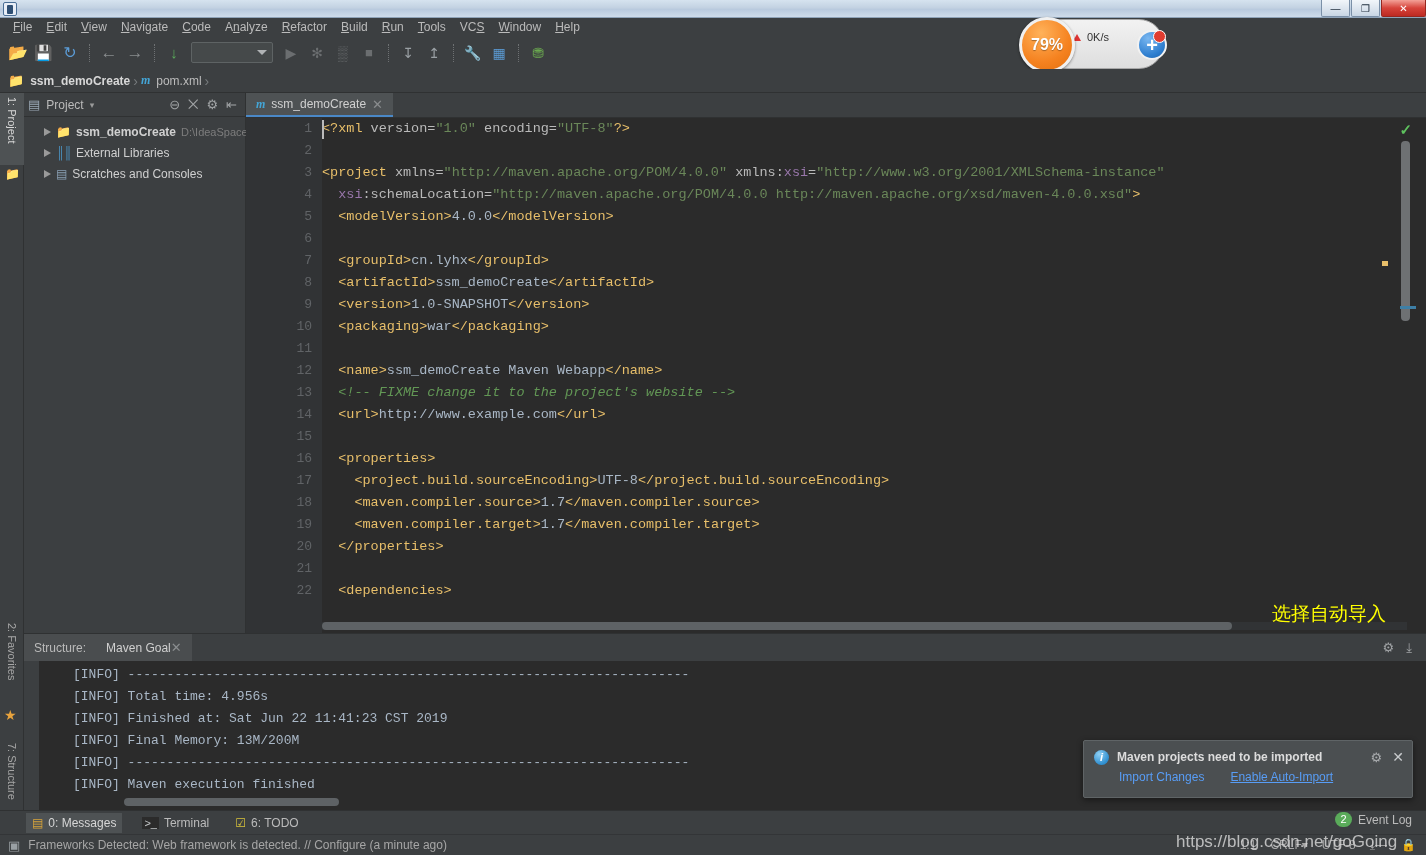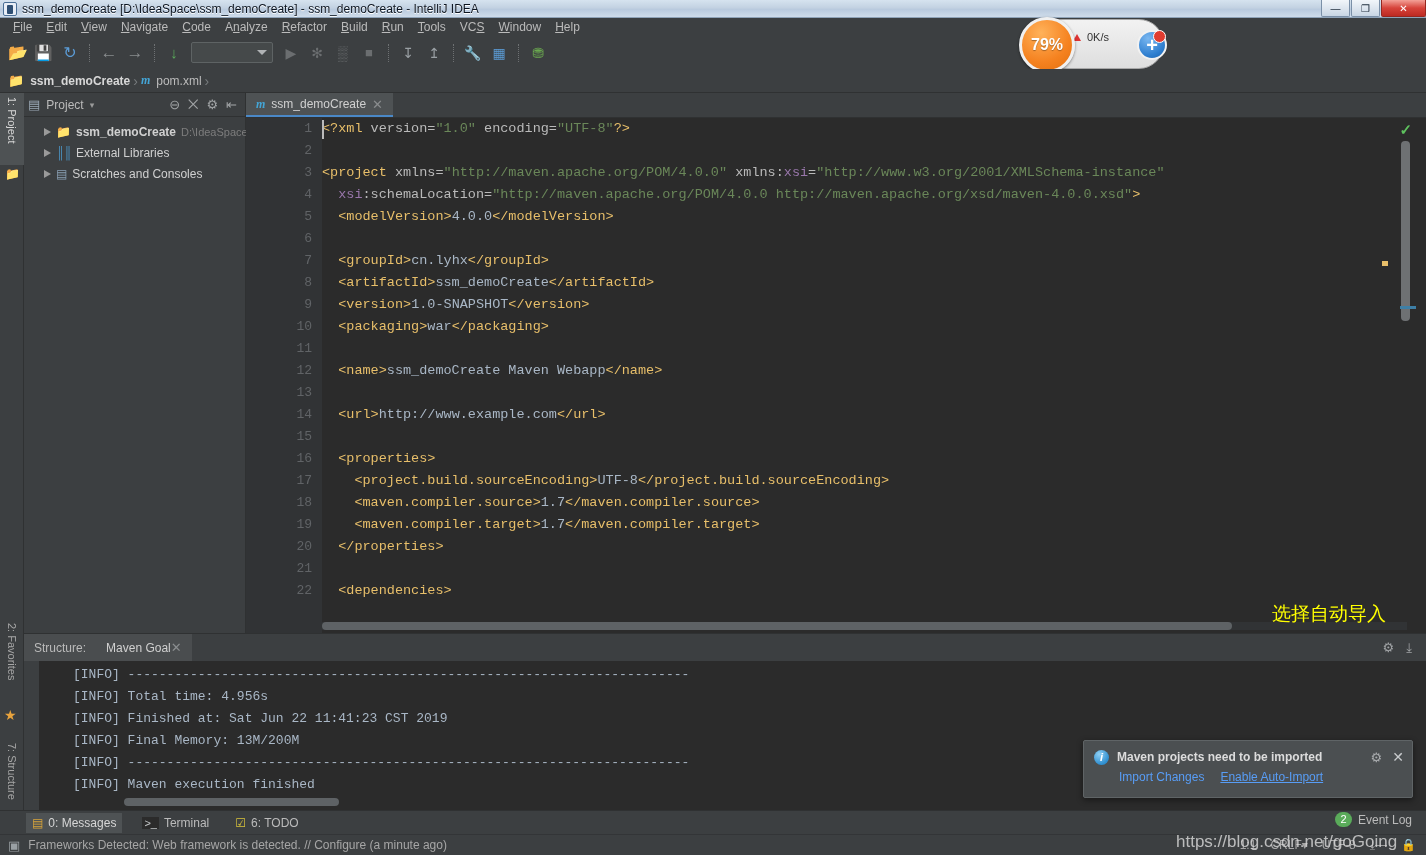--- a/index.html
+++ b/index.html
@@ -249,21 +249,21 @@
   }
   .balloon-row1 { display: flex; align-items: center; gap: 8px; padding: 8px 8px 0 10px; }
   .infoicon {
     width: 15px; height: 15px; border-radius: 50%;
     background: radial-gradient(circle at 35% 28%, #8fd0f5, #2f8fd0 70%);
     color: #fff; font-size: 11px; font-weight: bold; font-style: italic;
     text-align: center; line-height: 15px; flex: none;
   }
   .balloon-title { font-size: 12px; font-weight: bold; color: #dcdcdc; }
   .balloon-actions { margin-left: auto; display: flex; align-items: center; gap: 10px; }
-  .balloon-row2 { display: flex; gap: 16px; padding: 5px 0 0 35px; }
+  .balloon-row2 { display: flex; gap: 26px; padding: 5px 0 0 35px; }
   .blink { font-size: 12px; color: #589df6; }
   .blink.u { text-decoration: underline; }
 
   
   .bottomtabs {
     position: absolute; left: 0; top: 810px; width: 1426px; height: 24px;
     background: #3c3f41; display: flex; align-items: center; padding-left: 26px; gap: 14px;
     border-top: 1px solid #2f3132;
   }
   .btab { display: flex; align-items: center; gap: 5px; font-size: 12px; color: #bbbbbb; padding: 3px 6px; }
@@ -286,21 +286,20 @@
     opacity: .82; white-space: nowrap; font-family: "Liberation Sans", sans-serif;
   }
 </style>
 </head>
 <body>
 
 <div id="app">
 
   <div class="titlebar">
     <div class="tb-icon"></div>
-    <span class="tb-title">ssm_demoCreate [D:\IdeaSpace\ssm_demoCreate] - ssm_demoCreate - IntelliJ IDEA</span>
     <div class="wincontrols">
       <div class="wbtn">—</div>
       <div class="wbtn">❐</div>
       <div class="wbtn close">✕</div>
     </div>
   </div>
 
   <div class="menubar">
     <div class="menu-item"><u>F</u><span>ile</span></div>
     <div class="menu-item"><u>E</u>dit</div>
@@ -460,21 +459,21 @@
         <div class="cline"><span class="tag">&lt;project </span><span class="attr">xmlns=</span><span class="str">"http://maven.apache.org/POM/4.0.0"</span><span class="attr"> xmlns:</span><span class="ns">xsi</span><span class="attr">=</span><span class="str">"http://www.w3.org/2001/XMLSchema-instance"</span></div>
         <div class="cline"><span class="txt">  </span><span class="ns">xsi</span><span class="attr">:schemaLocation=</span><span class="str">"http://maven.apache.org/POM/4.0.0 http://maven.apache.org/xsd/maven-4.0.0.xsd"</span><span class="tag">&gt;</span></div>
         <div class="cline"><span class="txt">  </span><span class="tag">&lt;modelVersion&gt;</span><span class="txt">4.0.0</span><span class="tag">&lt;/modelVersion&gt;</span></div>
         <div class="cline">&nbsp;</div>
         <div class="cline"><span class="txt">  </span><span class="tag">&lt;groupId&gt;</span><span class="txt">cn.lyhx</span><span class="tag">&lt;/groupId&gt;</span></div>
         <div class="cline"><span class="txt">  </span><span class="tag">&lt;artifactId&gt;</span><span class="txt">ssm_demoCreate</span><span class="tag">&lt;/artifactId&gt;</span></div>
         <div class="cline"><span class="txt">  </span><span class="tag">&lt;version&gt;</span><span class="txt">1.0-SNAPSHOT</span><span class="tag">&lt;/version&gt;</span></div>
         <div class="cline"><span class="txt">  </span><span class="tag">&lt;packaging&gt;</span><span class="txt">war</span><span class="tag">&lt;/packaging&gt;</span></div>
         <div class="cline">&nbsp;</div>
         <div class="cline"><span class="txt">  </span><span class="tag">&lt;name&gt;</span><span class="txt">ssm_demoCreate Maven Webapp</span><span class="tag">&lt;/name&gt;</span></div>
-        <div class="cline"><span class="txt">  </span></div>
+        <div class="cline"><span class="txt">  </span><span class="cmt">&lt;!-- FIXME change it to the project's website --&gt;</span></div>
         <div class="cline"><span class="txt">  </span><span class="tag">&lt;url&gt;</span><span class="txt">http://www.example.com</span><span class="tag">&lt;/url&gt;</span></div>
         <div class="cline">&nbsp;</div>
         <div class="cline"><span class="txt">  </span><span class="tag">&lt;properties&gt;</span></div>
         <div class="cline"><span class="txt">    </span><span class="tag">&lt;project.build.sourceEncoding&gt;</span><span class="txt">UTF-8</span><span class="tag">&lt;/project.build.sourceEncoding&gt;</span></div>
         <div class="cline"><span class="txt">    </span><span class="tag">&lt;maven.compiler.source&gt;</span><span class="txt">1.7</span><span class="tag">&lt;/maven.compiler.source&gt;</span></div>
         <div class="cline"><span class="txt">    </span><span class="tag">&lt;maven.compiler.target&gt;</span><span class="txt">1.7</span><span class="tag">&lt;/maven.compiler.target&gt;</span></div>
         <div class="cline"><span class="txt">  </span><span class="tag">&lt;/properties&gt;</span></div>
         <div class="cline">&nbsp;</div>
         <div class="cline"><span class="txt">  </span><span class="tag">&lt;dependencies&gt;</span></div>
       </div>

